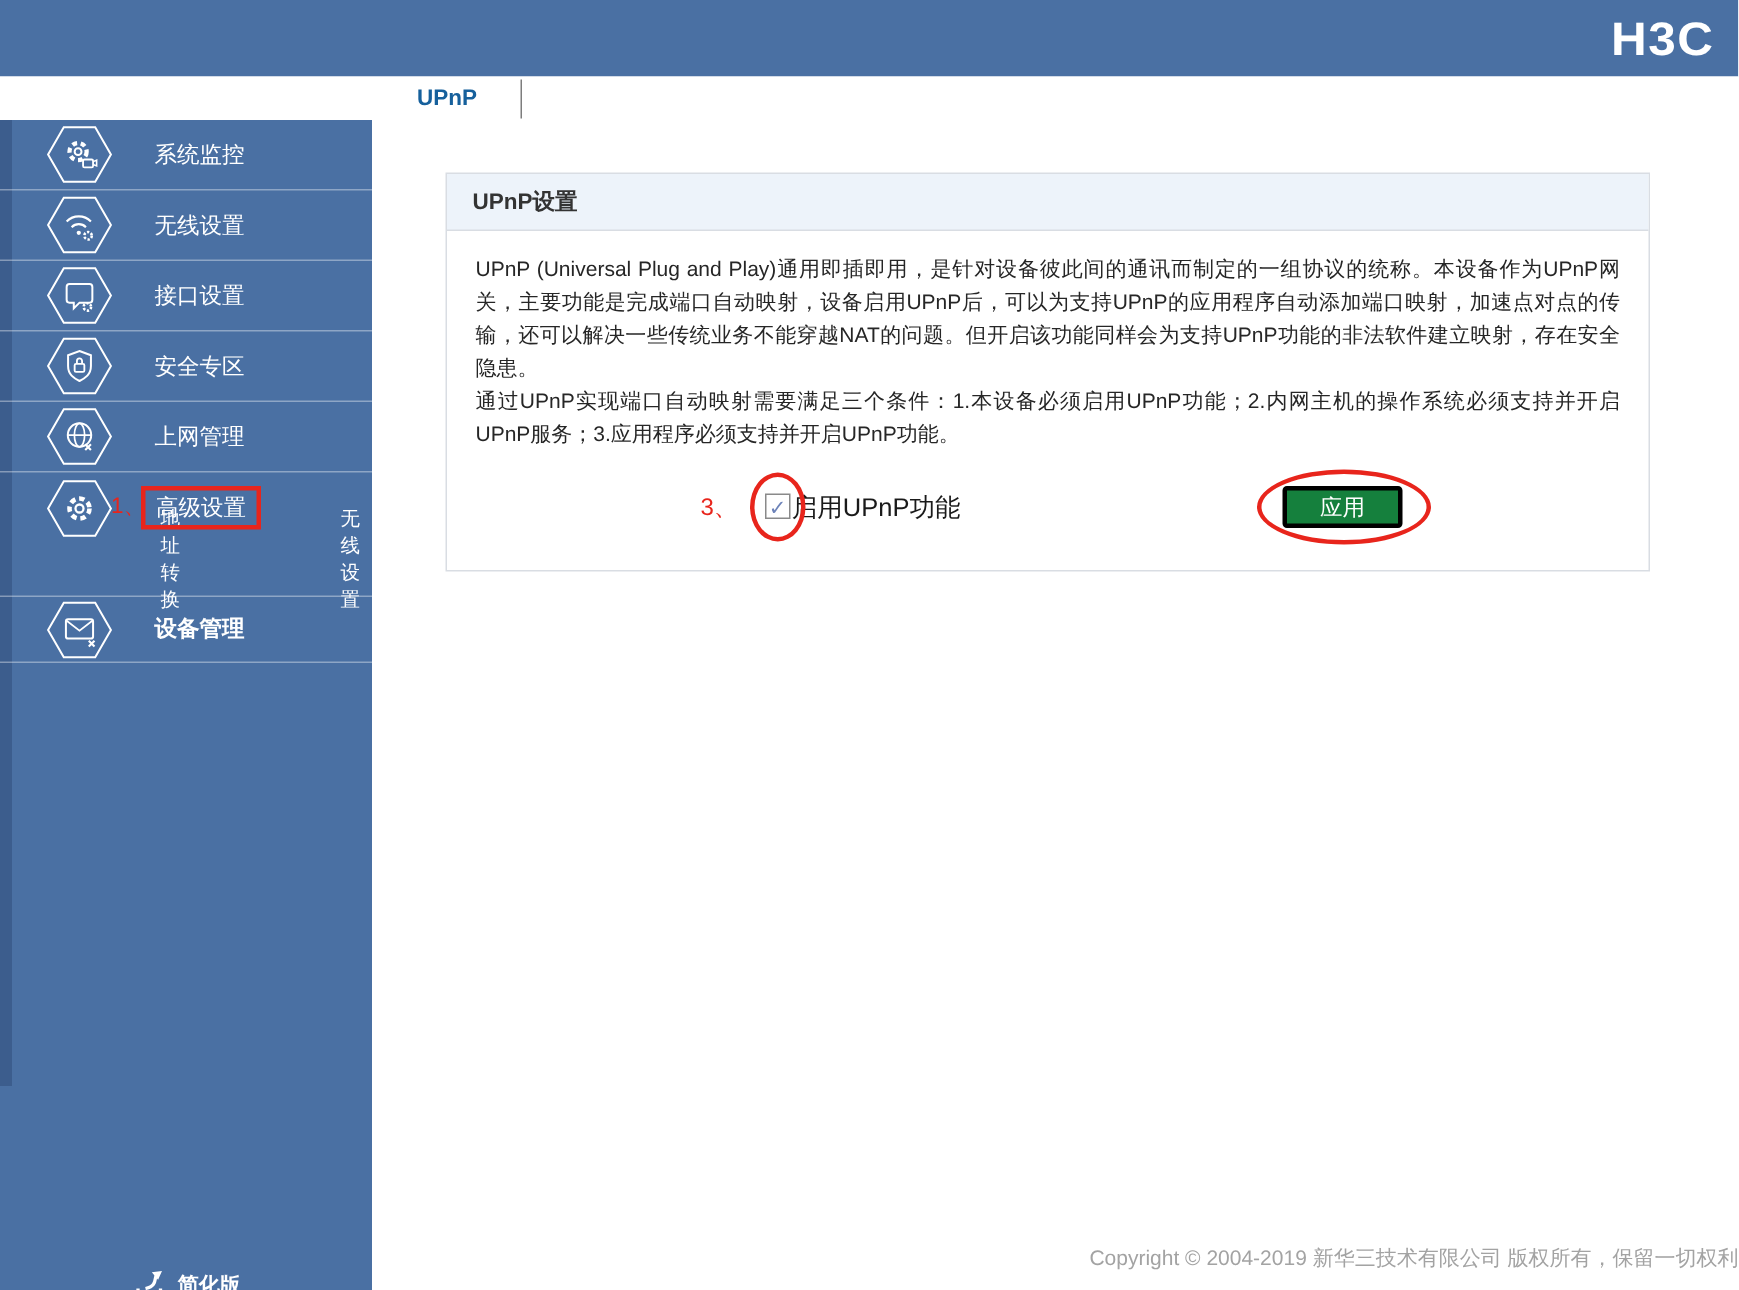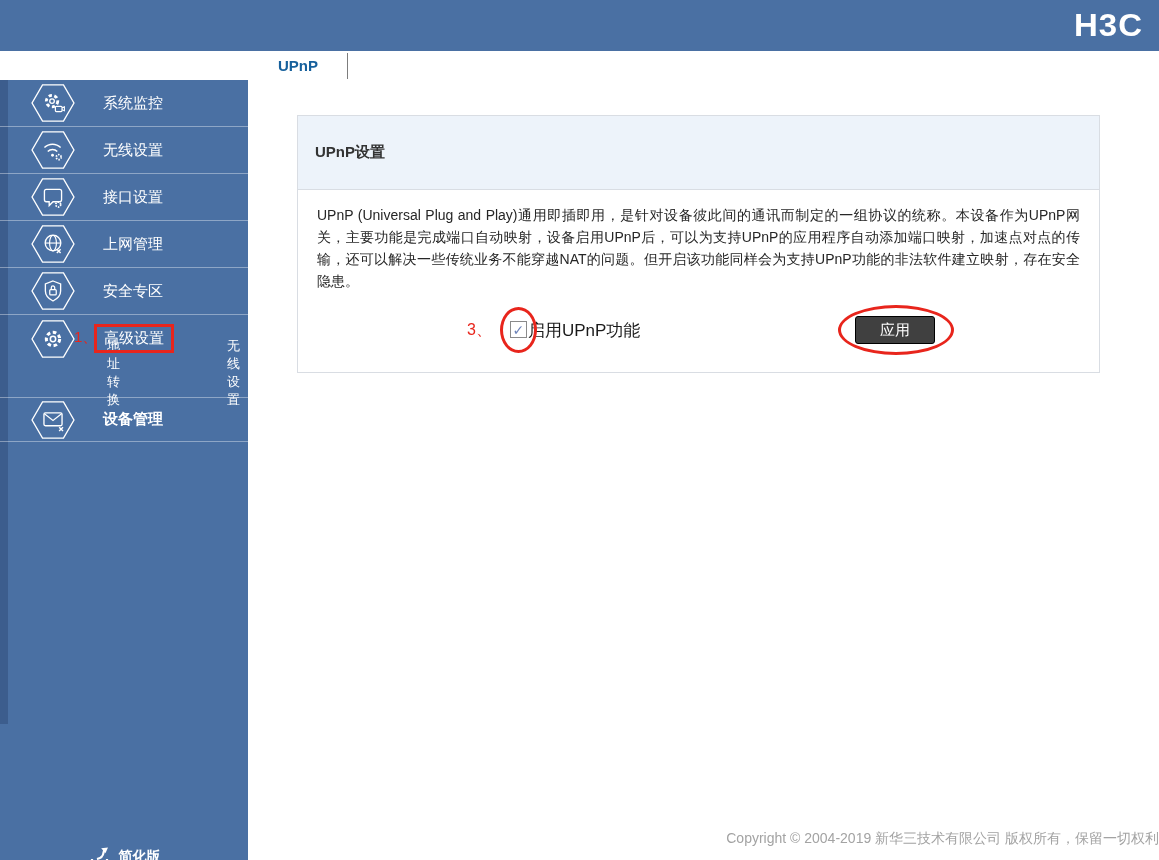--- a/index.html
+++ b/index.html
@@ -43,36 +43,36 @@
 
   .device-item { height:44px;font-weight:bold; }
 
   .simplified { margin-top:auto; margin-bottom:40px; display:flex; align-items:center; justify-content:center;
                 color:#fff; font-size:14px; font-weight:bold; cursor:pointer; }
   .simplified svg { margin-right:7px; }
 
   
   .main { position:absolute; left:248px; top:80px; width:911px; height:644px; background:#fff; }
   .panel { margin:35px 59px 0 49px; border:1px solid #d9dde3; }
-  .panel-header { background:#edf3fa; border-bottom:1px solid #d9dde3; padding:27px 17px; }
+  .panel-header { background:#edf3fa; border-bottom:1px solid #d9dde3; padding:9px 17px; }
   .panel-title { font-size:15px; font-weight:bold; color:#333; }
   .panel-body { padding:14px 19px 18px 19px; }
   .panel-body p { font-size:14px; line-height:22px; color:#262626; text-align:justify; }
 
   .check-row { margin-top:14px; display:flex; align-items:center; height:48px; position:relative; }
   .step3 { color:#e8251c; font-size:16px; margin-left:150px; }
   .cb-wrap { position:relative; margin-left:18px; width:18px; height:18px; }
   .checkbox { position:absolute; left:0; top:0; width:17px; height:17px; background:#fff; border:1px solid #8a8a8a;
               display:flex; align-items:center; justify-content:center; cursor:pointer; }
   .checkmark { color:#6d83b9; font-size:14px; line-height:1; }
   .cb-ellipse { position:absolute; left:-10px; top:-14px; width:37px; height:46px; border:3px solid #e8251c;
                 border-radius:50%; pointer-events:none; }
   .cb-label { font-size:17px; color:#1a1a1a; }
   .btn-wrap { position:relative; margin-left:auto; margin-right:145px; }
-  .apply-btn { width:80px; height:28px; background:#404040; border:1px solid #000000; border-radius:3px;
+  .apply-btn { width:80px; height:28px; background:#15803d; border:3px solid #000000; border-radius:3px;
                color:#fff; font-size:15px; cursor:pointer; font-family:"Liberation Sans",sans-serif; }
   .btn-ellipse { position:absolute; left:-17px; top:-11px; width:116px; height:50px; border:3px solid #e8251c;
                  border-radius:50%; pointer-events:none; }
 
   
   .footer { position:absolute; left:0; bottom:12px; width:1159px; text-align:right;
             color:#a3a3a3; font-size:14px; }
 
   svg { display:block; }
 </style>
@@ -121,36 +121,36 @@
           <polygon points="13,2 35,2 46,21 35,40 13,40 2,21" stroke-width="1.4"></polygon>
           <path d="M17 13 h14 a2 2 0 0 1 2 2 v9 a2 2 0 0 1 -2 2 h-7 l-4 4 v-4 h-3 a2 2 0 0 1 -2 -2 v-9 a2 2 0 0 1 2 -2 z" stroke-width="1.4"></path>
           <circle cx="29.5" cy="29" r="2.6" stroke-width="1.8" stroke-dasharray="1.6 1.2"></circle>
         </svg>
         <span class="nav-label">接口设置</span>
       </div>
 
       <div class="nav-item">
         <svg class="hexicon" viewBox="0 0 48 42" fill="none" stroke="#fff">
           <polygon points="13,2 35,2 46,21 35,40 13,40 2,21" stroke-width="1.4"></polygon>
+          <path d="M24 10.5 l8 3 v7.5 c0 6 -4 8.5 -8 10.5 c-4 -2 -8 -4.5 -8 -10.5 v-7.5 z" stroke-width="1.4"></path>
+          <rect x="20.6" y="19.5" width="6.8" height="5.6" rx="1" stroke-width="1.3"></rect>
+          <path d="M22.2 19.5 v-2 a1.8 1.8 0 0 1 3.6 0 v2" stroke-width="1.3"></path>
+        </svg>
+        <span class="nav-label">安全专区</span>
+      </div>
+
+      <div class="nav-item">
+        <svg class="hexicon" viewBox="0 0 48 42" fill="none" stroke="#fff">
+          <polygon points="13,2 35,2 46,21 35,40 13,40 2,21" stroke-width="1.4"></polygon>
           <circle cx="24" cy="20" r="8.2" stroke-width="1.4"></circle>
           <ellipse cx="24" cy="20" rx="3.6" ry="8.2" stroke-width="1.2"></ellipse>
           <line x1="15.8" y1="20" x2="32.2" y2="20" stroke-width="1.2"></line>
           <path d="M28 26.5 l4 4 M32 26.5 l-4 4" stroke-width="1.5"></path>
         </svg>
         <span class="nav-label">上网管理</span>
-      </div>
-
-      <div class="nav-item">
-        <svg class="hexicon" viewBox="0 0 48 42" fill="none" stroke="#fff">
-          <polygon points="13,2 35,2 46,21 35,40 13,40 2,21" stroke-width="1.4"></polygon>
-          <path d="M24 10.5 l8 3 v7.5 c0 6 -4 8.5 -8 10.5 c-4 -2 -8 -4.5 -8 -10.5 v-7.5 z" stroke-width="1.4"></path>
-          <rect x="20.6" y="19.5" width="6.8" height="5.6" rx="1" stroke-width="1.3"></rect>
-          <path d="M22.2 19.5 v-2 a1.8 1.8 0 0 1 3.6 0 v2" stroke-width="1.3"></path>
-        </svg>
-        <span class="nav-label">安全专区</span>
       </div>
 
       <div class="nav-item noline">
         <svg class="hexicon" viewBox="0 0 48 42" fill="none" stroke="#fff">
           <polygon points="13,2 35,2 46,21 35,40 13,40 2,21" stroke-width="1.4"></polygon>
           <circle cx="24" cy="21" r="7" stroke-width="3.2" stroke-dasharray="3.8 2.7"></circle>
           <circle cx="24" cy="21" r="2.8" stroke-width="1.6"></circle>
         </svg>
         <span class="step1">1、</span>
         <span class="adv-label-box">
@@ -193,20 +193,21 @@
     </div>
   </div>
 
   <div class="main">
     <div class="panel">
       <div class="panel-header">
         <span class="panel-title">UPnP设置</span>
       </div>
       <div class="panel-body">
         <p>UPnP (Universal Plug and Play)通用即插即用，是针对设备彼此间的通讯而制定的一组协议的统称。本设备作为UPnP网关，主要功能是完成端口自动映射，设备启用UPnP后，可以为支持UPnP的应用程序自动添加端口映射，加速点对点的传输，还可以解决一些传统业务不能穿越NAT的问题。但开启该功能同样会为支持UPnP功能的非法软件建立映射，存在安全隐患。</p>
+        <p>通过UPnP实现端口自动映射需要满足三个条件：1.本设备必须启用UPnP功能；2.内网主机的操作系统必须支持并开启UPnP服务；3.应用程序必须支持并开启UPnP功能。</p>
 
         <div class="check-row">
           <span class="step3">3、</span>
           <span class="cb-wrap">
             <span class="checkbox">
               <span class="checkmark">✓</span>
             </span>
             <span class="cb-ellipse"></span>
           </span>
           <span class="cb-label">启用UPnP功能</span>

